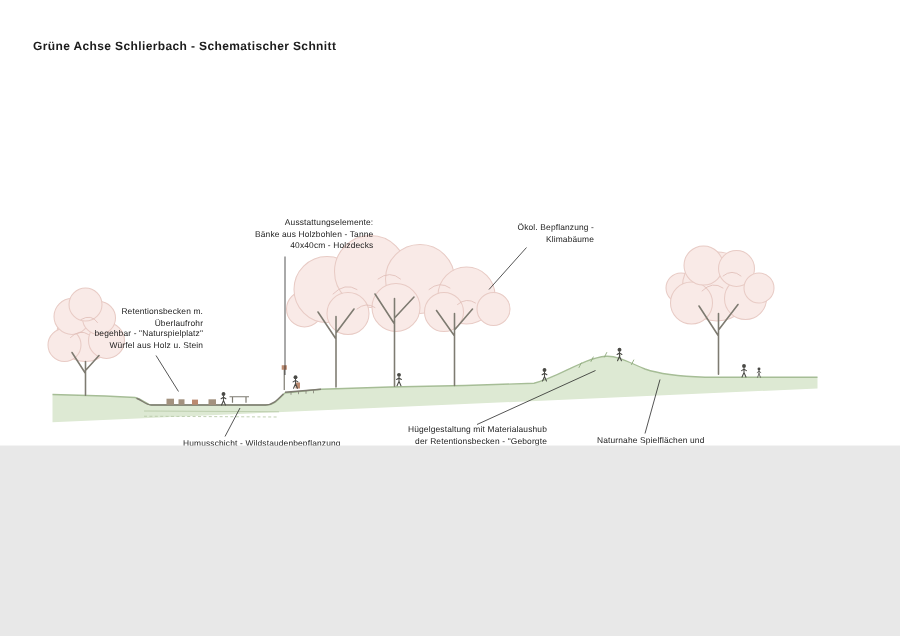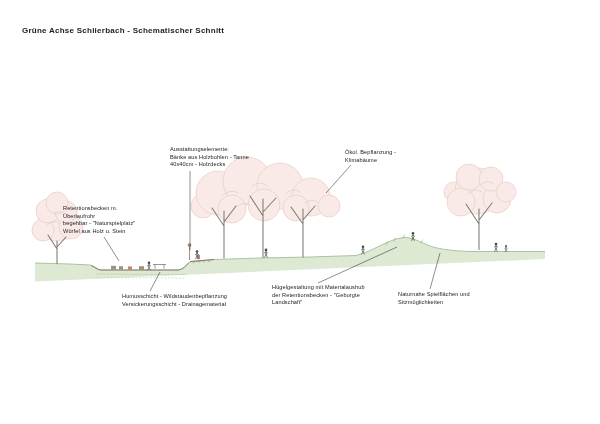--- a/index.html
+++ b/index.html
@@ -3,22 +3,22 @@
 <meta charset="utf-8">
 <style>
   :root{
     --bg:#ffffff; --terrain:#dde9d3; --terrain-line:#a6bd96; --foliage:#f9eae7;
     --foliage-line:#e8cbc5; --foliage-scribble:#debab3; --trunk:#7e7b71;
     --ink:#1c1c1c; --figure:#4a4a46; --wood:#a3927f; --accent:#bb8a70; --grass:#8fa97d;
   }
   html,body{margin:0;padding:0;}
   body{background:#e8e8e8;font-family:"Liberation Sans",sans-serif;}
   .canvas{
-    position:relative;width:600px;height:424px;background:var(--bg);
-    overflow:hidden;margin:0 auto;
+    position:relative;width:600px;height:297px;background:var(--bg);
+    overflow:hidden;margin:0 auto;text-align:right;
   }
   svg{position:absolute;left:0;top:0;}
   .terrain-fill{fill:var(--terrain);stroke:none;}
   .terrain-stroke{fill:none;stroke:var(--terrain-line);stroke-width:.9;}
   .subsoil{fill:none;stroke:#b9cba9;stroke-width:.6;}
   .subsoil.dashed{stroke-dasharray:2 1.6;}
   .curb{fill:none;stroke:var(--trunk);stroke-width:.9;}
   .deck{fill:none;stroke:var(--trunk);stroke-width:1.1;}
   .tick{fill:none;stroke:var(--trunk);stroke-width:.5;}
   .blob{fill:var(--foliage);stroke:var(--foliage-line);stroke-width:.7;}

